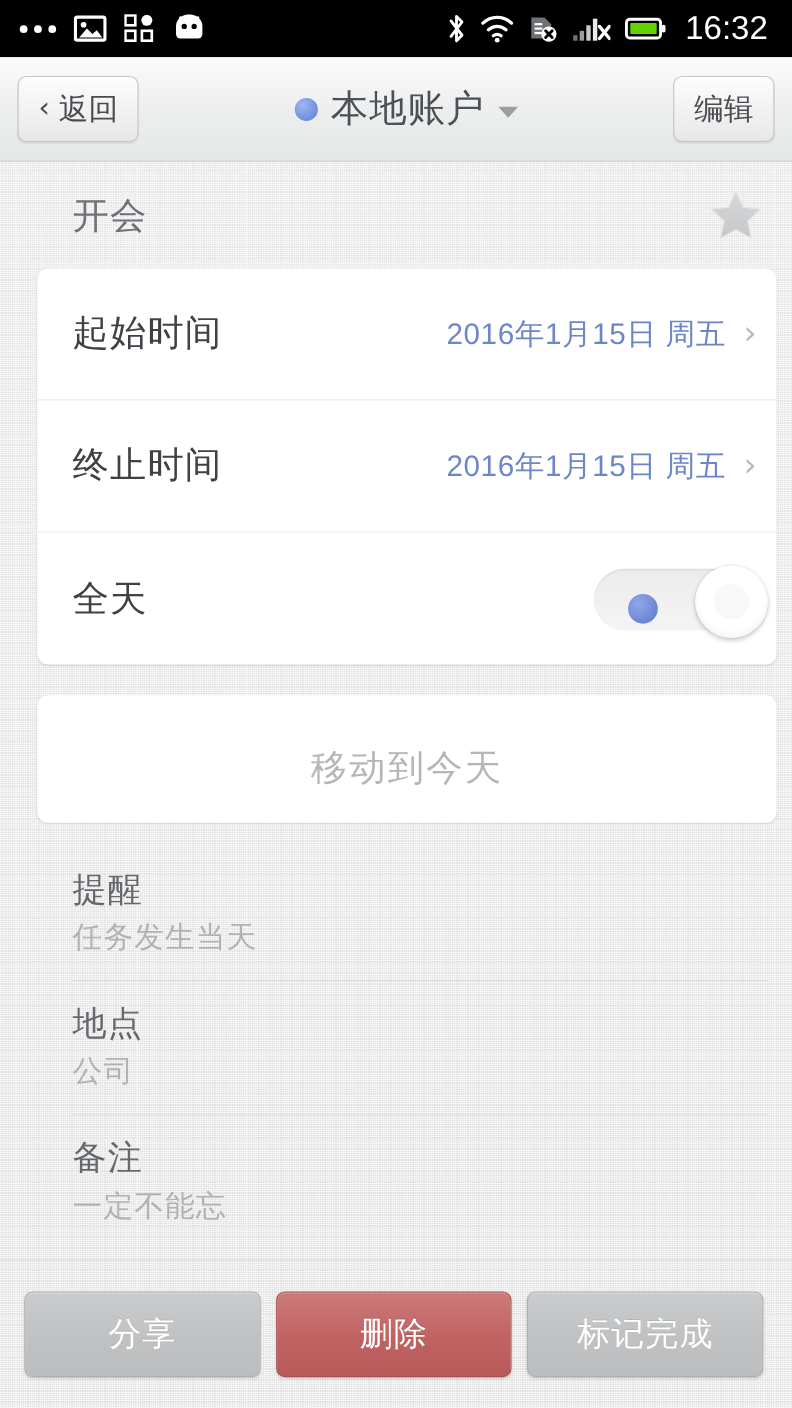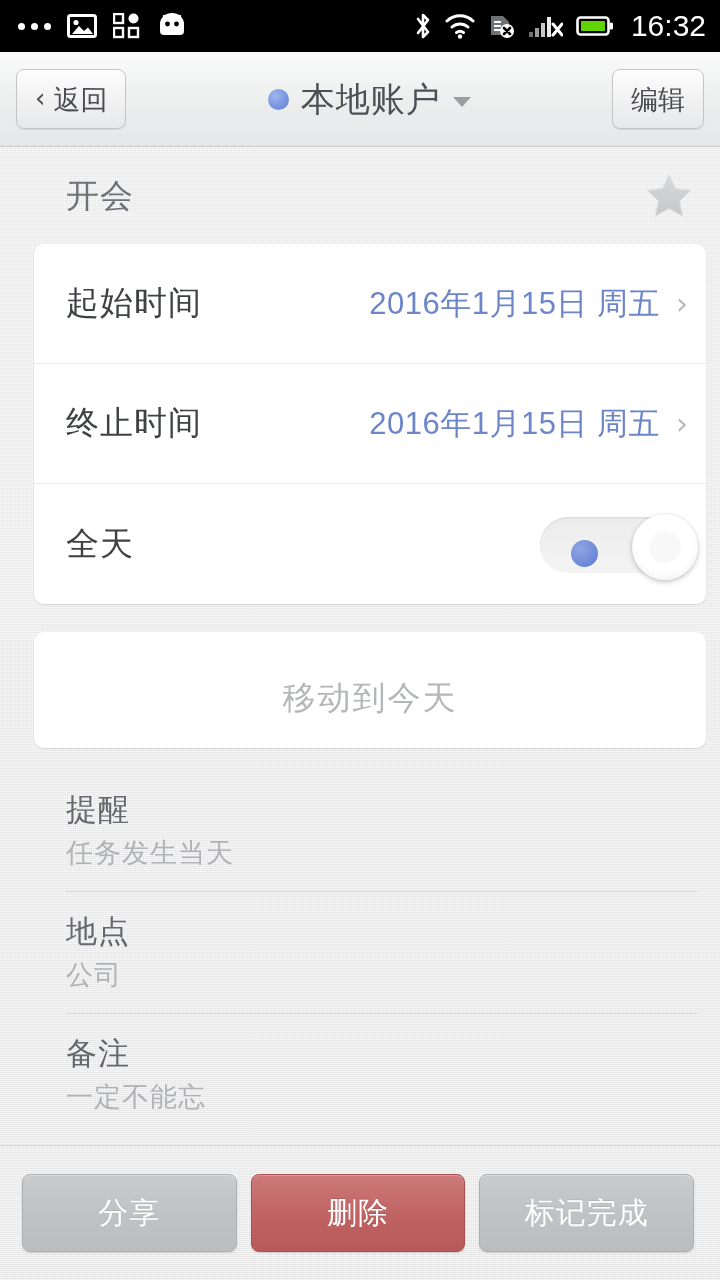--- a/index.html
+++ b/index.html
@@ -25,21 +25,21 @@
 
   
   .statusbar {
     position: absolute;
     left: 0; top: 0;
     width: 720px; height: 52px;
     background: #000;
     display: flex;
     align-items: center;
     box-sizing: border-box;
-    padding: 0 14px 0 18px;
+    padding: 0 22px 0 18px;
   }
   .sb-left { display: flex; align-items: center; gap: 16px; }
   .sb-right { display: flex; align-items: center; gap: 13px; margin-left: auto; }
   .sb-ico { display: block; }
   .sb-dots { display: flex; gap: 6px; align-items: center; }
   .sb-dots i { width: 7px; height: 7px; border-radius: 50%; background: #fff; display: block; }
   .sb-clock {
     color: #fff;
     font-size: 30px;
     letter-spacing: 0px;
@@ -159,21 +159,21 @@
     color: #3f4145;
     letter-spacing: 1px;
   }
   .row-right {
     margin-left: auto;
     display: flex;
     align-items: center;
     gap: 16px;
   }
   .row-value {
-    font-size: 31px;
+    font-size: 27px;
     color: #6d86c9;
     letter-spacing: 0.5px;
     font-family: "Liberation Sans", "DejaVu Sans", sans-serif;
   }
   .chev-right {
     color: #b7b9bb;
     font-size: 30px;
     line-height: 1;
     font-family: "DejaVu Sans", sans-serif;
   }

